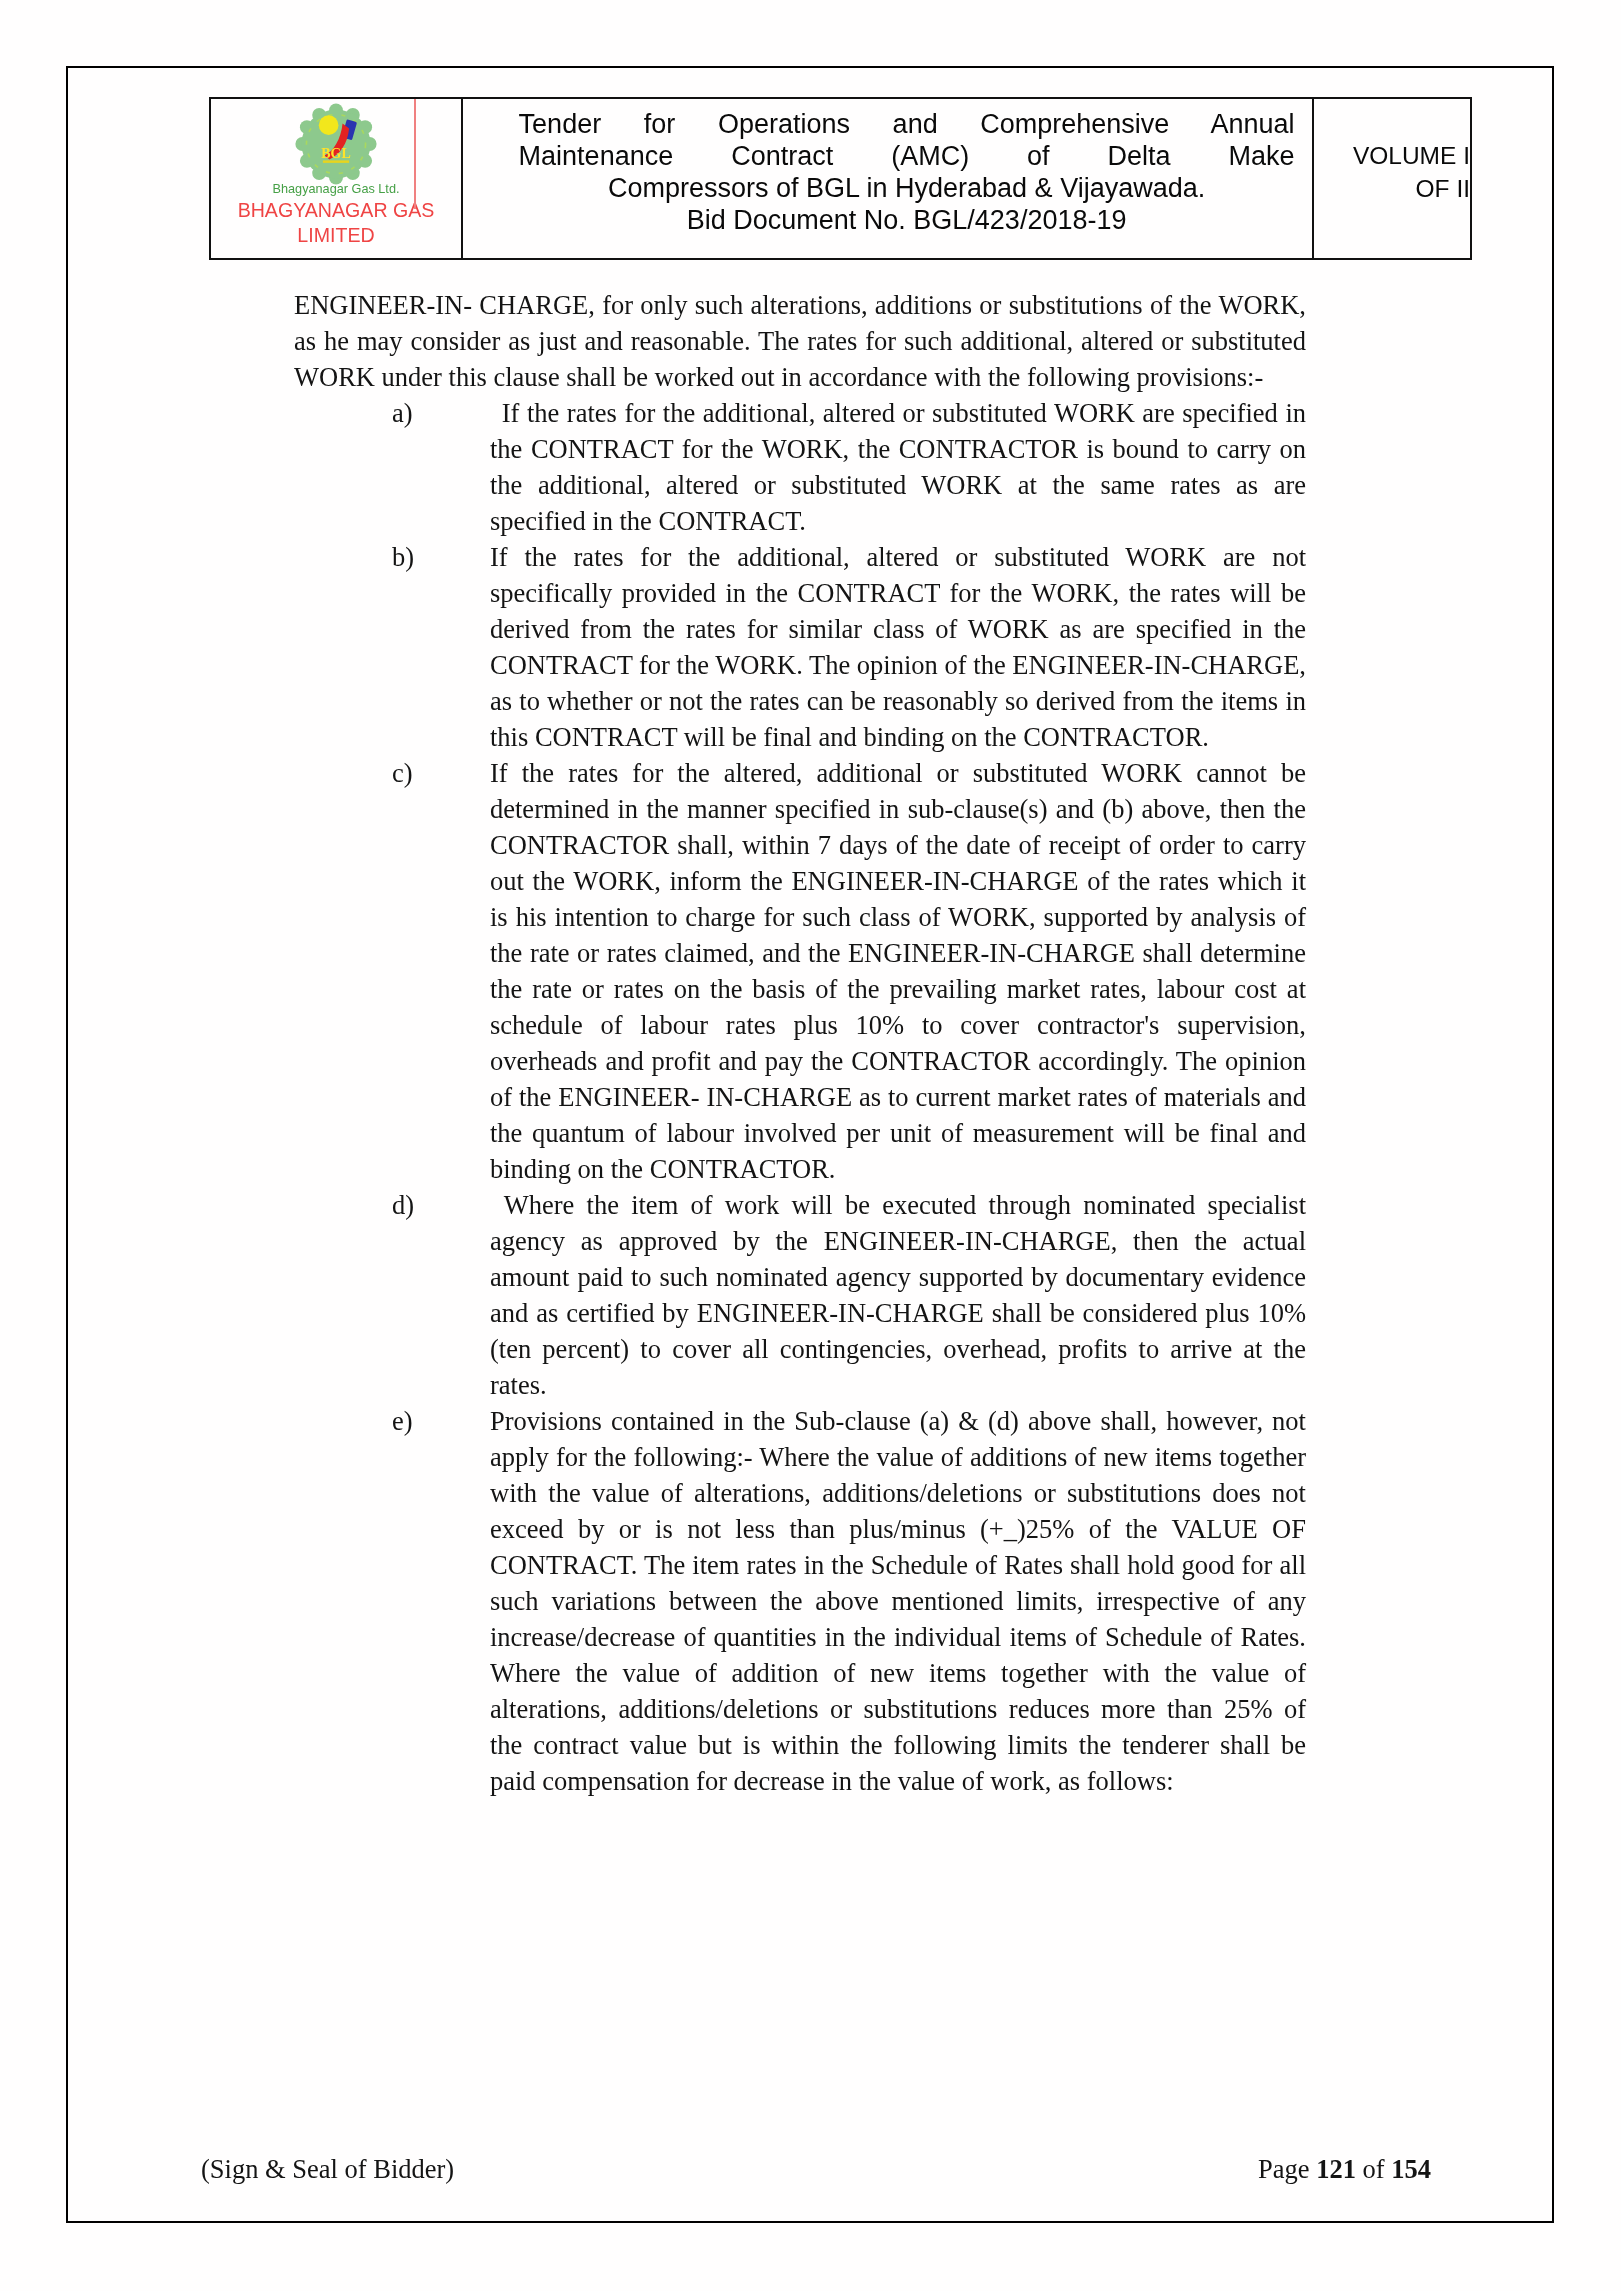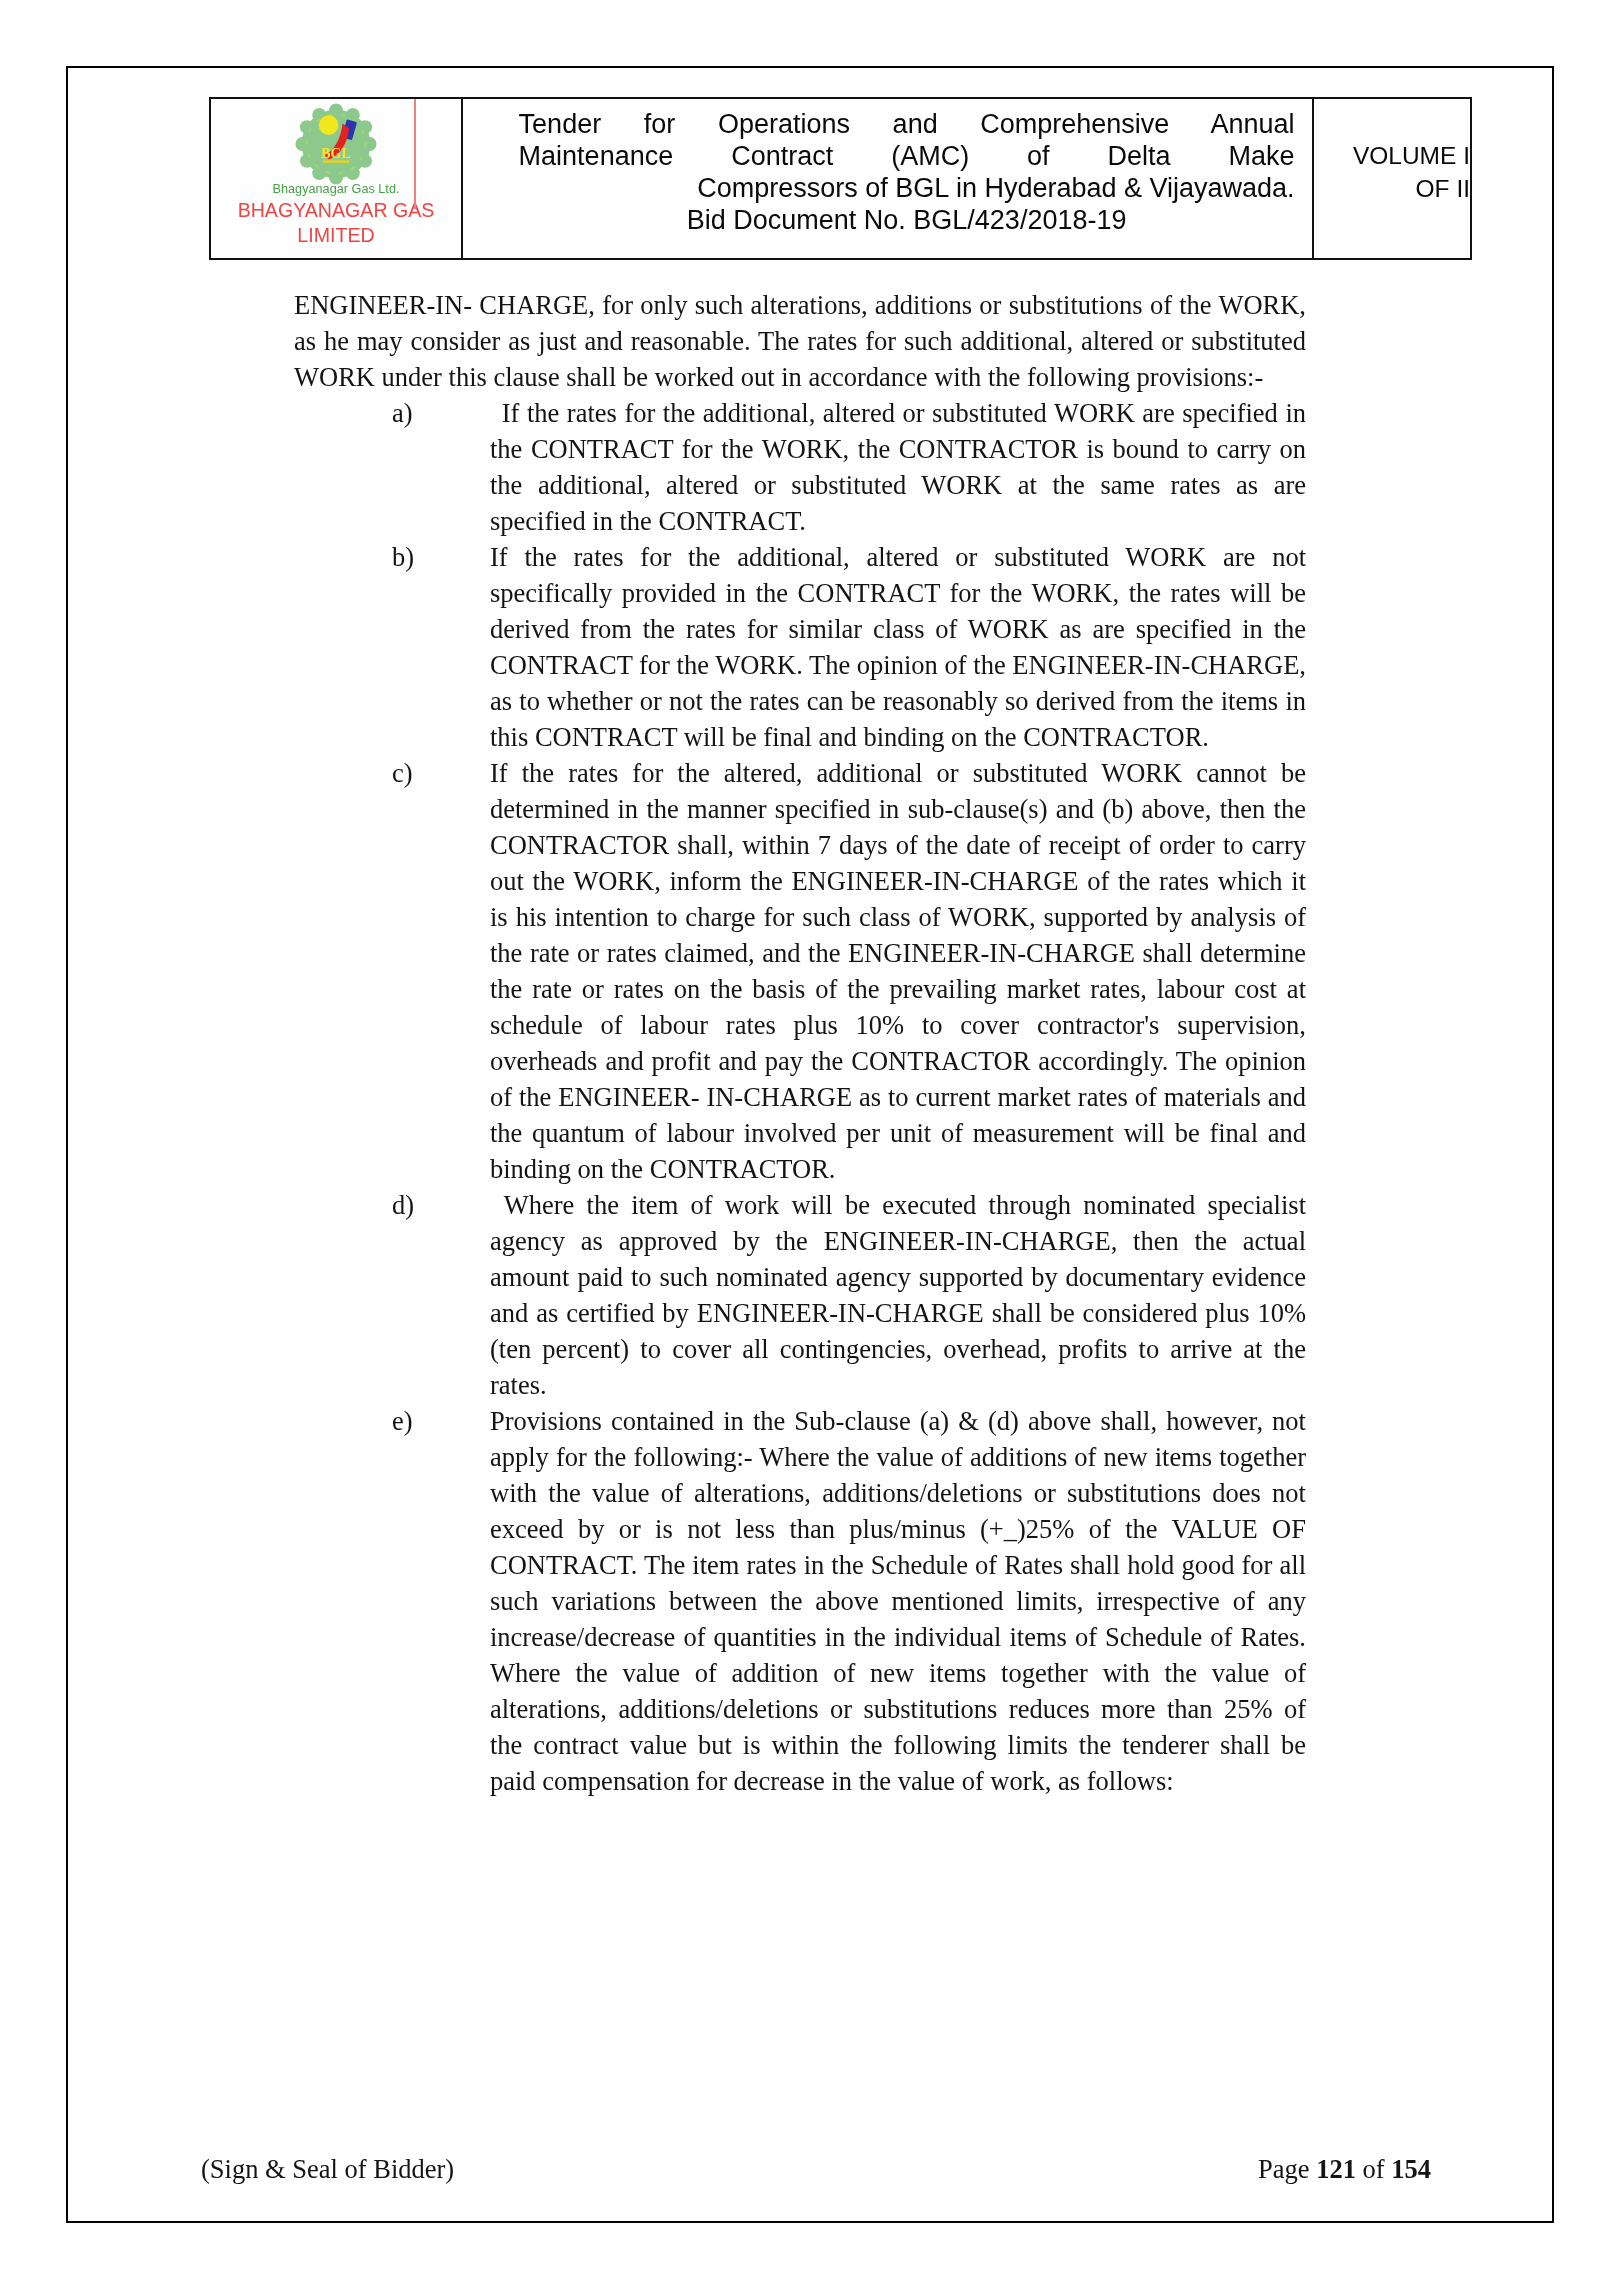--- a/index.html
+++ b/index.html
@@ -47,21 +47,21 @@
     margin-top:2px;letter-spacing:0px;
   }
   .title-cell{
     width:776px;flex:0 0 776px;
     border-right:2px solid #111;
     padding:8.8px 17.6px 0 19.6px;
     font-family:"Liberation Sans", sans-serif;
     font-size:27px;line-height:32px;color:#0a0a0a;margin-left:36px;
   }
   .title-line-just{text-align:justify;text-align-last:justify;}
-  .title-line-left{text-align:right;}
+  .title-line-left{text-align:center;}
   .title-line-center{text-align:center;}
   .volume-cell{
     flex:1;
     display:flex;flex-direction:column;
     justify-content:center;align-items:flex-end;
     font-family:"Liberation Sans", sans-serif;
     font-size:24.5px;line-height:33px;color:#0a0a0a;
     padding-bottom:13.7px;
   }
   

